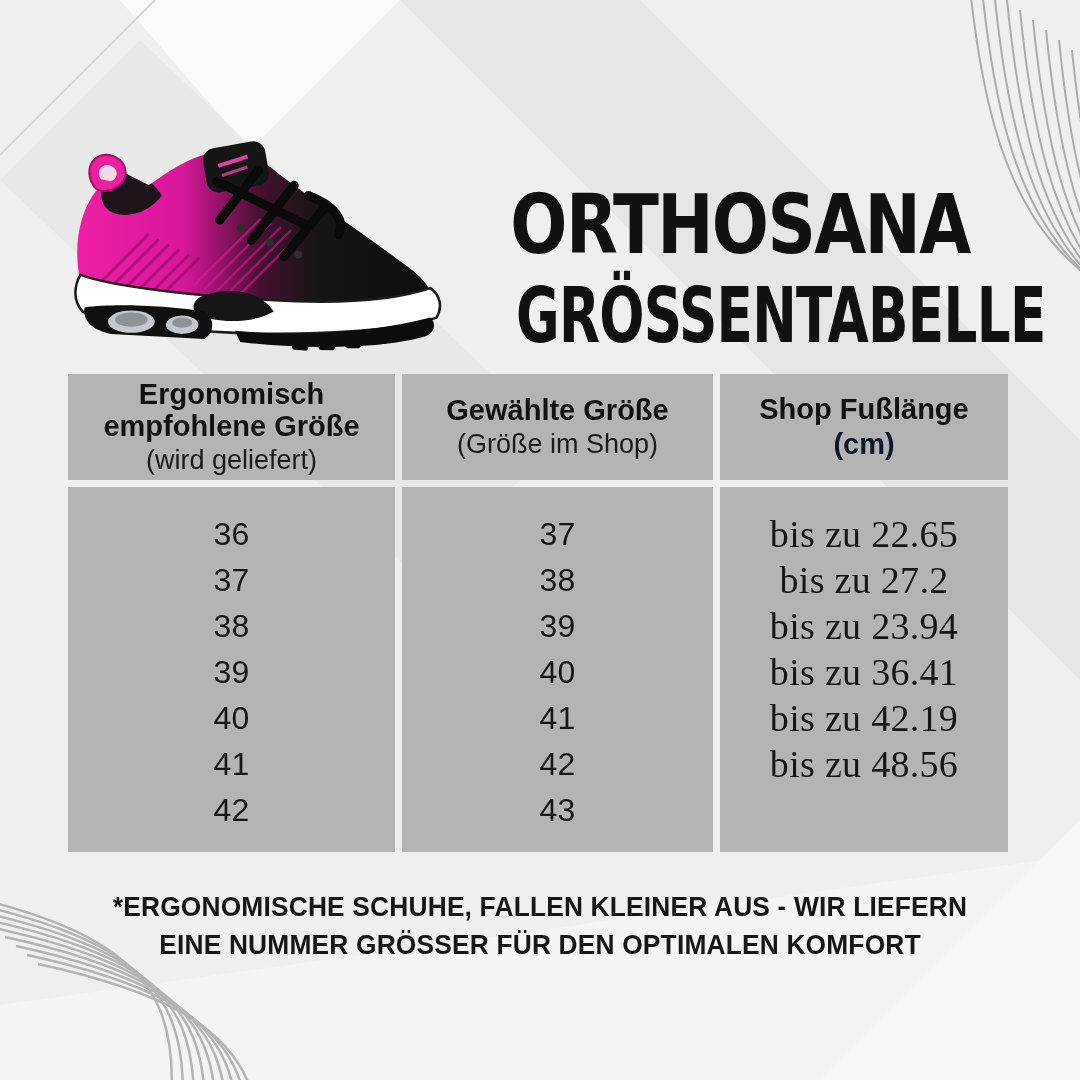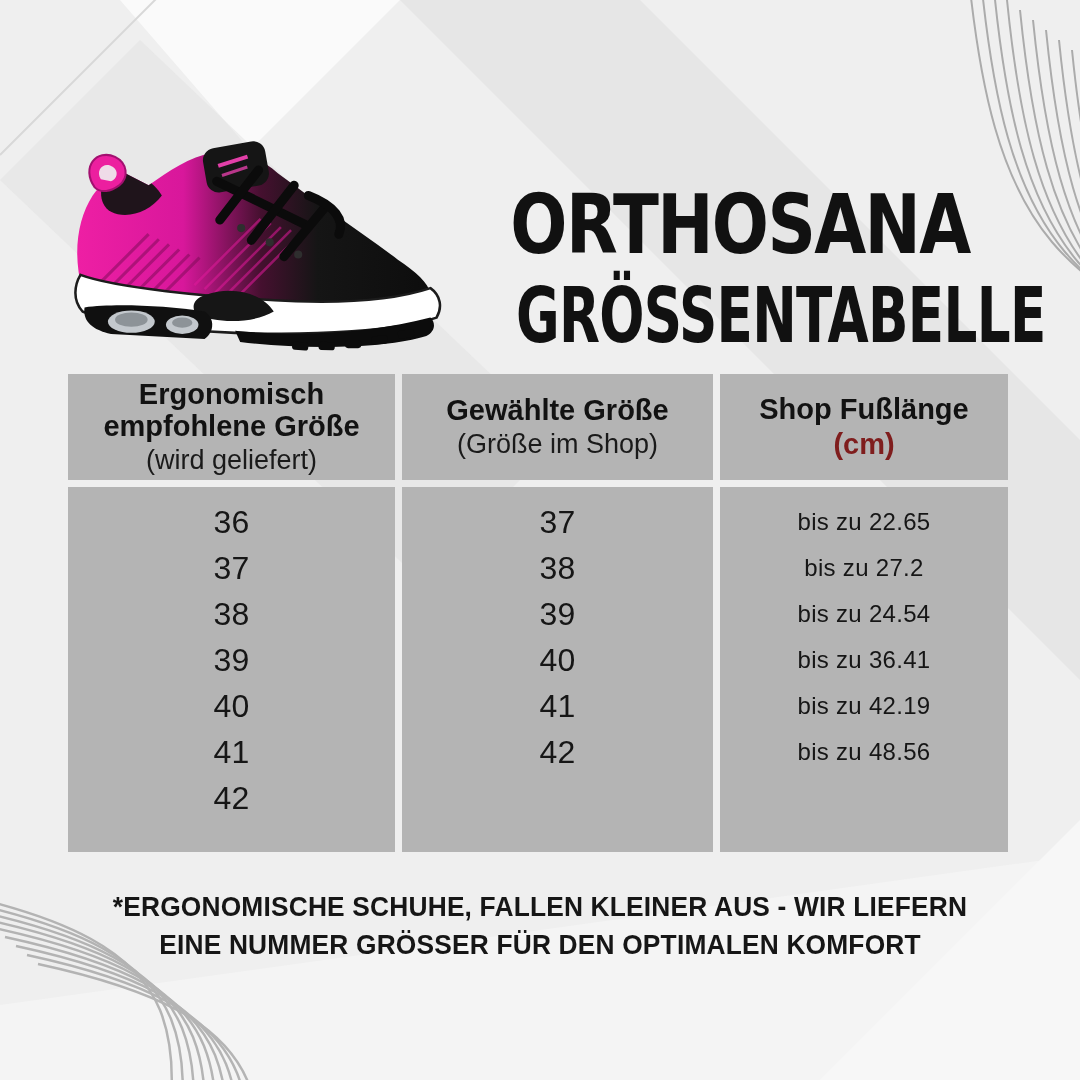--- a/index.html
+++ b/index.html
@@ -27,25 +27,25 @@
   .size-table{
     position:absolute;left:68px;top:374px;width:940px;
     display:grid;grid-template-columns:327px 311px 288px;
     grid-template-rows:106px 365px;column-gap:7px;row-gap:7px;
   }
   .cell{background:#b4b4b4;}
   .th{display:flex;flex-direction:column;align-items:center;justify-content:center;
       text-align:center;padding:0 8px;box-sizing:border-box;}
   .th .t1{font-weight:700;font-size:29px;line-height:1.12;color:#121212;}
   .th .t2{font-weight:400;font-size:27px;line-height:1.15;margin-top:3px;color:#1a1a1a;}
-  .th .t2.bold{font-weight:700;font-size:29px;margin-top:2px;color:#7f1d1d;}
-  .tb{padding-top:12px;box-sizing:border-box;}
+  .th .t2.bold{font-weight:700;font-size:29px;margin-top:2px;color:#0f172a;}
+  .tb{padding-top:24px;box-sizing:border-box;}
   .trow{height:46px;display:flex;align-items:center;justify-content:center;
         font-size:32px;color:#161616;letter-spacing:0.3px;}
-  .tb.len .trow{font-size:24px;}
+  .tb.len .trow{font-size:38px;font-family:Liberation Serif, serif;}
   
   .footnote{
     position:absolute;left:0;top:888px;width:1080px;text-align:center;
     transform:scaleX(0.94);transform-origin:50% 0;
   }
   .footnote p{margin:0;font-weight:700;font-size:28px;line-height:1.35;
               letter-spacing:0.2px;color:#161616;}
 </style>
 </head>
 <body>
@@ -207,25 +207,26 @@
       <div class="trow">41</div>
       <div class="trow">42</div>
     </div>
     <div class="cell tb">
       <div class="trow">37</div>
       <div class="trow">38</div>
       <div class="trow">39</div>
       <div class="trow">40</div>
       <div class="trow">41</div>
       <div class="trow">42</div>
+      <div class="trow">43</div>
     </div>
     <div class="cell tb len">
       <div class="trow">bis zu 22.65</div>
       <div class="trow">bis zu 27.2</div>
-      <div class="trow">bis zu 24.54</div>
+      <div class="trow">bis zu 23.94</div>
       <div class="trow">bis zu 36.41</div>
       <div class="trow">bis zu 42.19</div>
       <div class="trow">bis zu 48.56</div>
     </div>
   </section>
 
   <footer class="footnote">
     <p>*ERGONOMISCHE SCHUHE, FALLEN KLEINER AUS - WIR LIEFERN</p>
     <p>EINE NUMMER GRÖSSER FÜR DEN OPTIMALEN KOMFORT</p>
   </footer>

